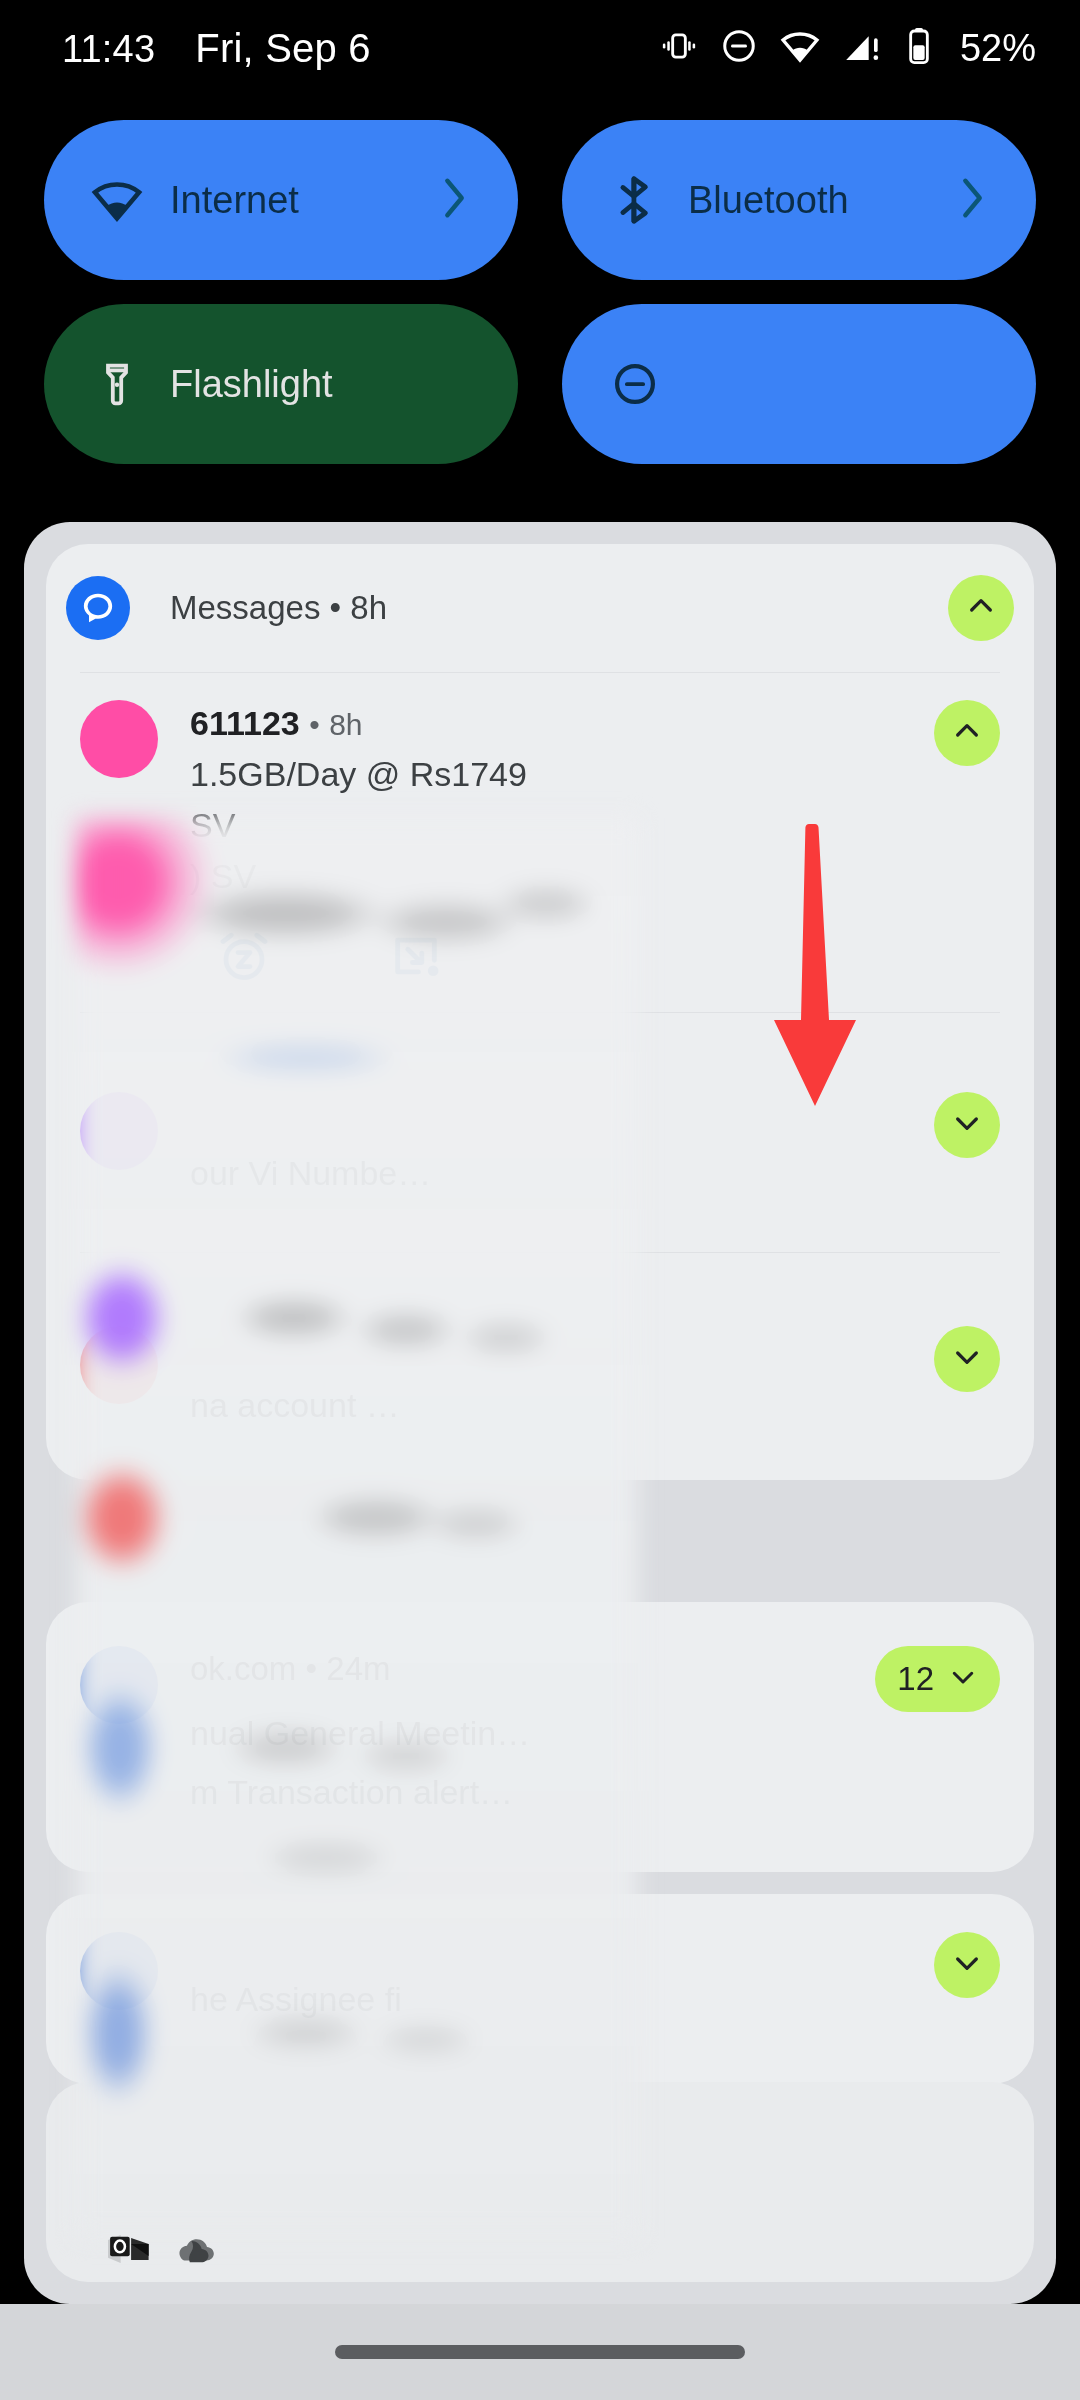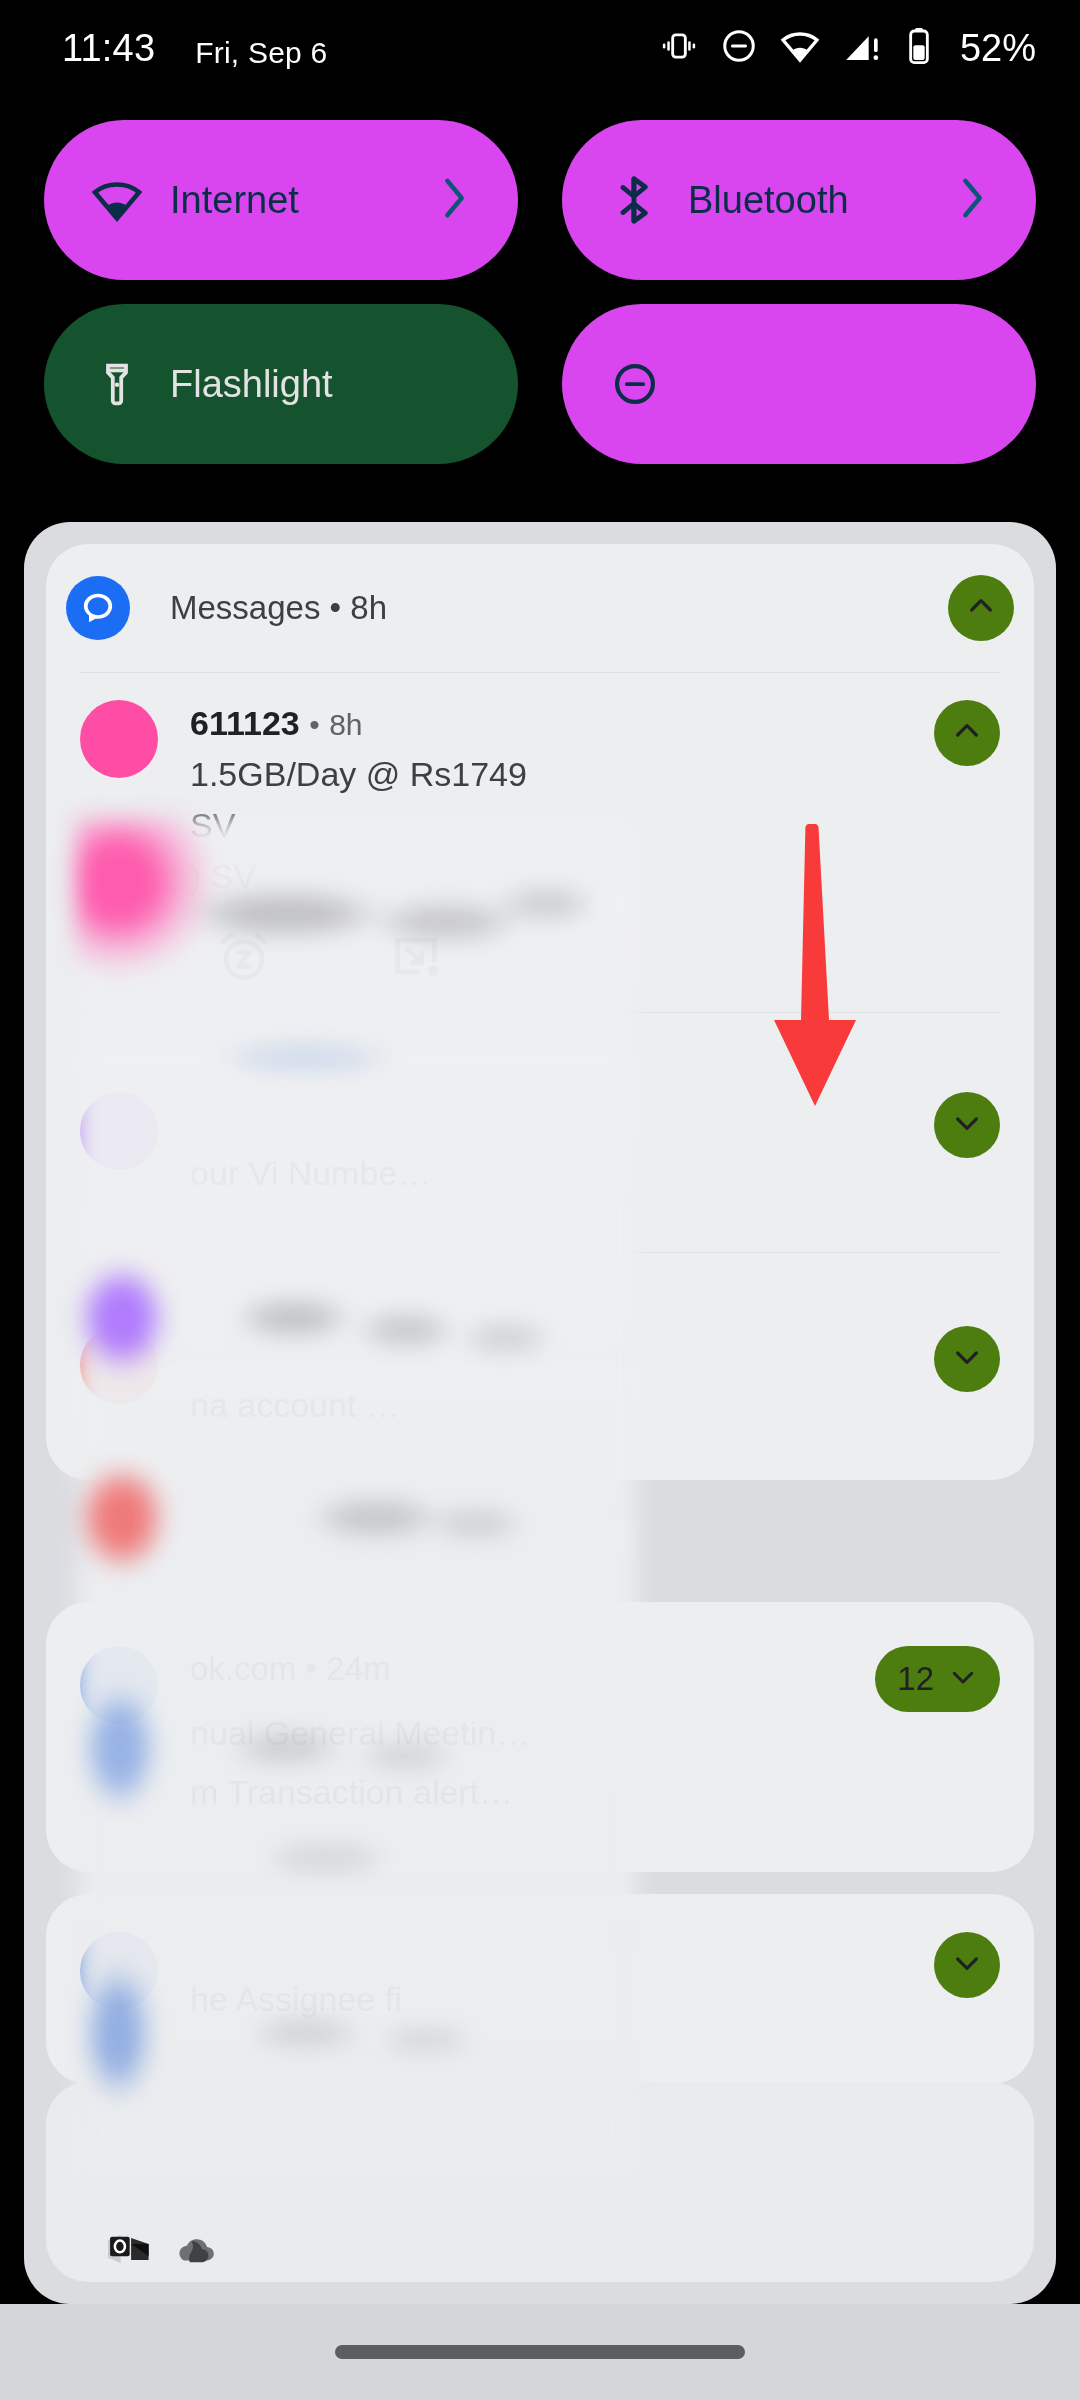--- a/index.html
+++ b/index.html
@@ -10,32 +10,32 @@
     -webkit-font-smoothing:antialiased;
   }
 
   
   #statusbar{
     position:absolute; left:0; top:0; width:1080px; height:96px;
     display:flex; align-items:center; color:#fff;
   }
   #sb-left{ display:flex; align-items:flex-end; gap:40px; margin-left:62px; }
   #sb-time{ font-size:38px; letter-spacing:.2px; }
-  #sb-date{ font-size:30px; letter-spacing:.2px; }
+  #sb-date{ font-size:40px; letter-spacing:.2px; }
   #sb-right{ margin-left:auto; margin-right:44px; display:flex; align-items:center; gap:22px; }
   .sb-ic{ display:block; }
   #sb-batt-pct{ font-size:38px; margin-left:4px; }
 
   
   #qs{ position:absolute; left:0; top:120px; width:1080px; }
   .qs-row{ display:flex; gap:44px; padding:0 44px; margin-bottom:24px; }
   .tile{
     flex:1 1 0; height:160px; border-radius:80px;
     display:flex; align-items:center; padding:0 46px;
-    background:#d946ef;
+    background:#3b82f6;
   }
   .tile.off{ background:#14532d; }
   .tile-ic{ flex:0 0 auto; width:54px; display:flex; align-items:center; justify-content:center; }
   .tile-lbl{
     margin-left:26px; font-size:38px; color:#0b2d48; white-space:nowrap;
     overflow:hidden; text-overflow:ellipsis;
   }
   .tile.off .tile-lbl{ color:#e3e3e3; }
   .tile-chev{ margin-left:auto; flex:0 0 auto; }
 
@@ -54,21 +54,21 @@
   .nrow + .nrow::before{
     content:""; position:absolute; left:34px; right:34px; top:0; height:1px; background:#dfe1e4;
   }
 
   
   .grp-head{ display:flex; align-items:center; height:128px; padding:0 20px; }
   .app-ic{ flex:0 0 auto; width:64px; height:64px; border-radius:50%; display:flex; align-items:center; justify-content:center; }
   .grp-title{ margin-left:40px; font-size:33px; color:#3c4043; white-space:nowrap; }
   .expander{
     margin-left:auto; flex:0 0 auto; width:66px; height:66px; border-radius:50%;
-    background:#4d7c0f; display:flex; align-items:center; justify-content:center;
+    background:#bef264; display:flex; align-items:center; justify-content:center;
   }
   .expander.badge{ width:auto; min-width:122px; border-radius:36px; gap:14px; padding:0 22px; }
   .badge-num{ font-size:33px; color:#202124; }
 
   
   .nitem{ padding:28px 34px 22px 34px; }
   .nitem-head{ display:flex; align-items:flex-start; }
   .avatar{ flex:0 0 auto; width:78px; height:78px; border-radius:50%; }
   .nitem-body{ margin-left:32px; flex:1 1 auto; min-width:0; padding-top:4px; }
   .n-sender{ font-size:34px; color:#202124; font-weight:bold; white-space:nowrap; overflow:hidden; }

